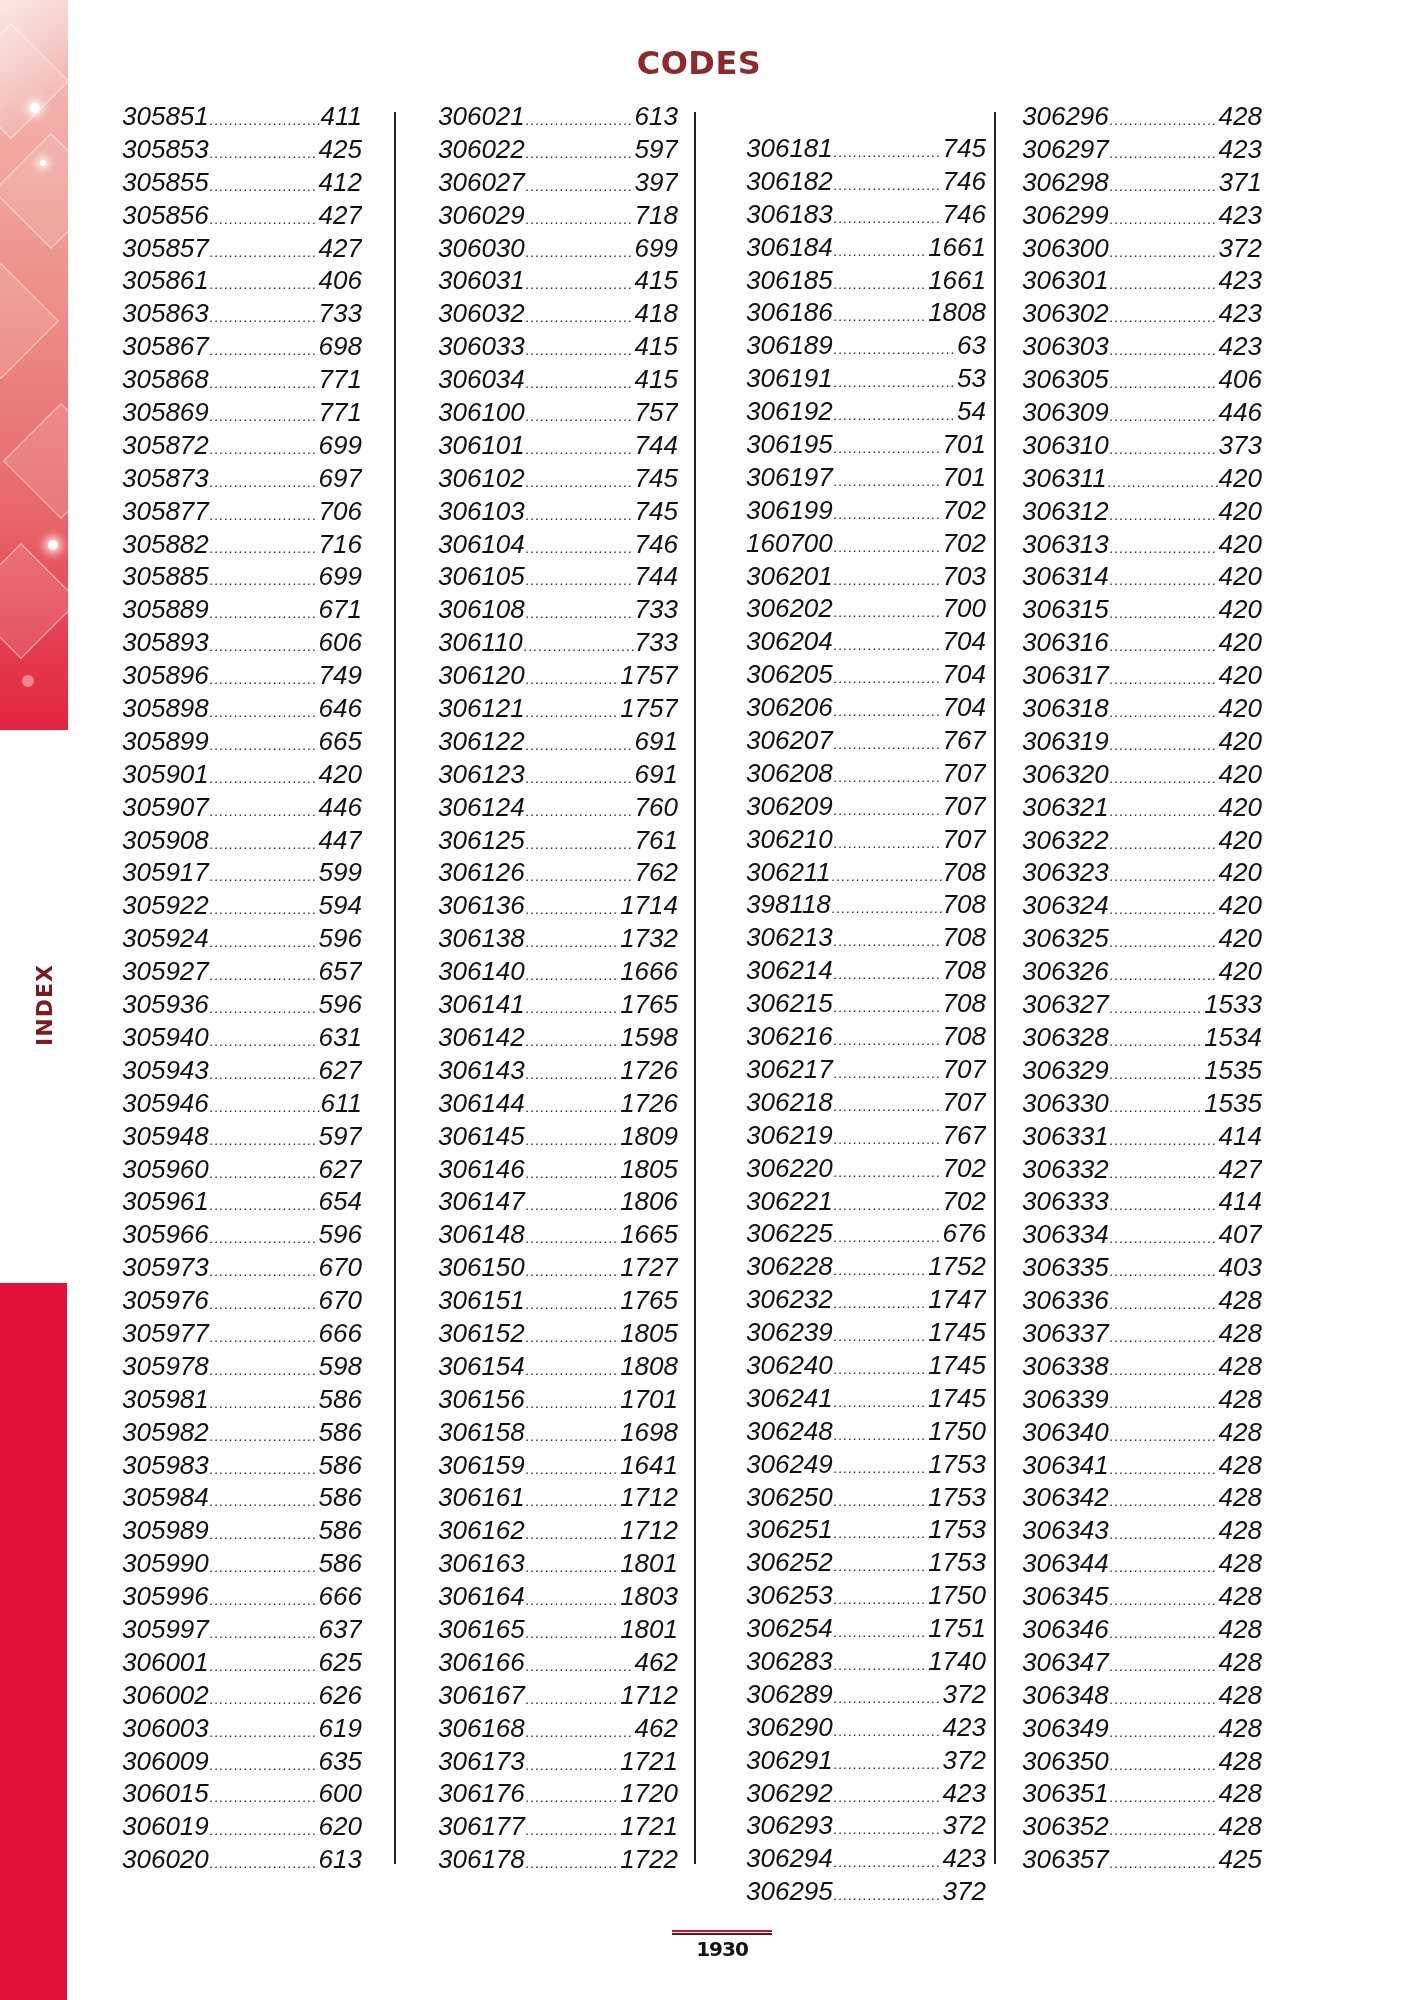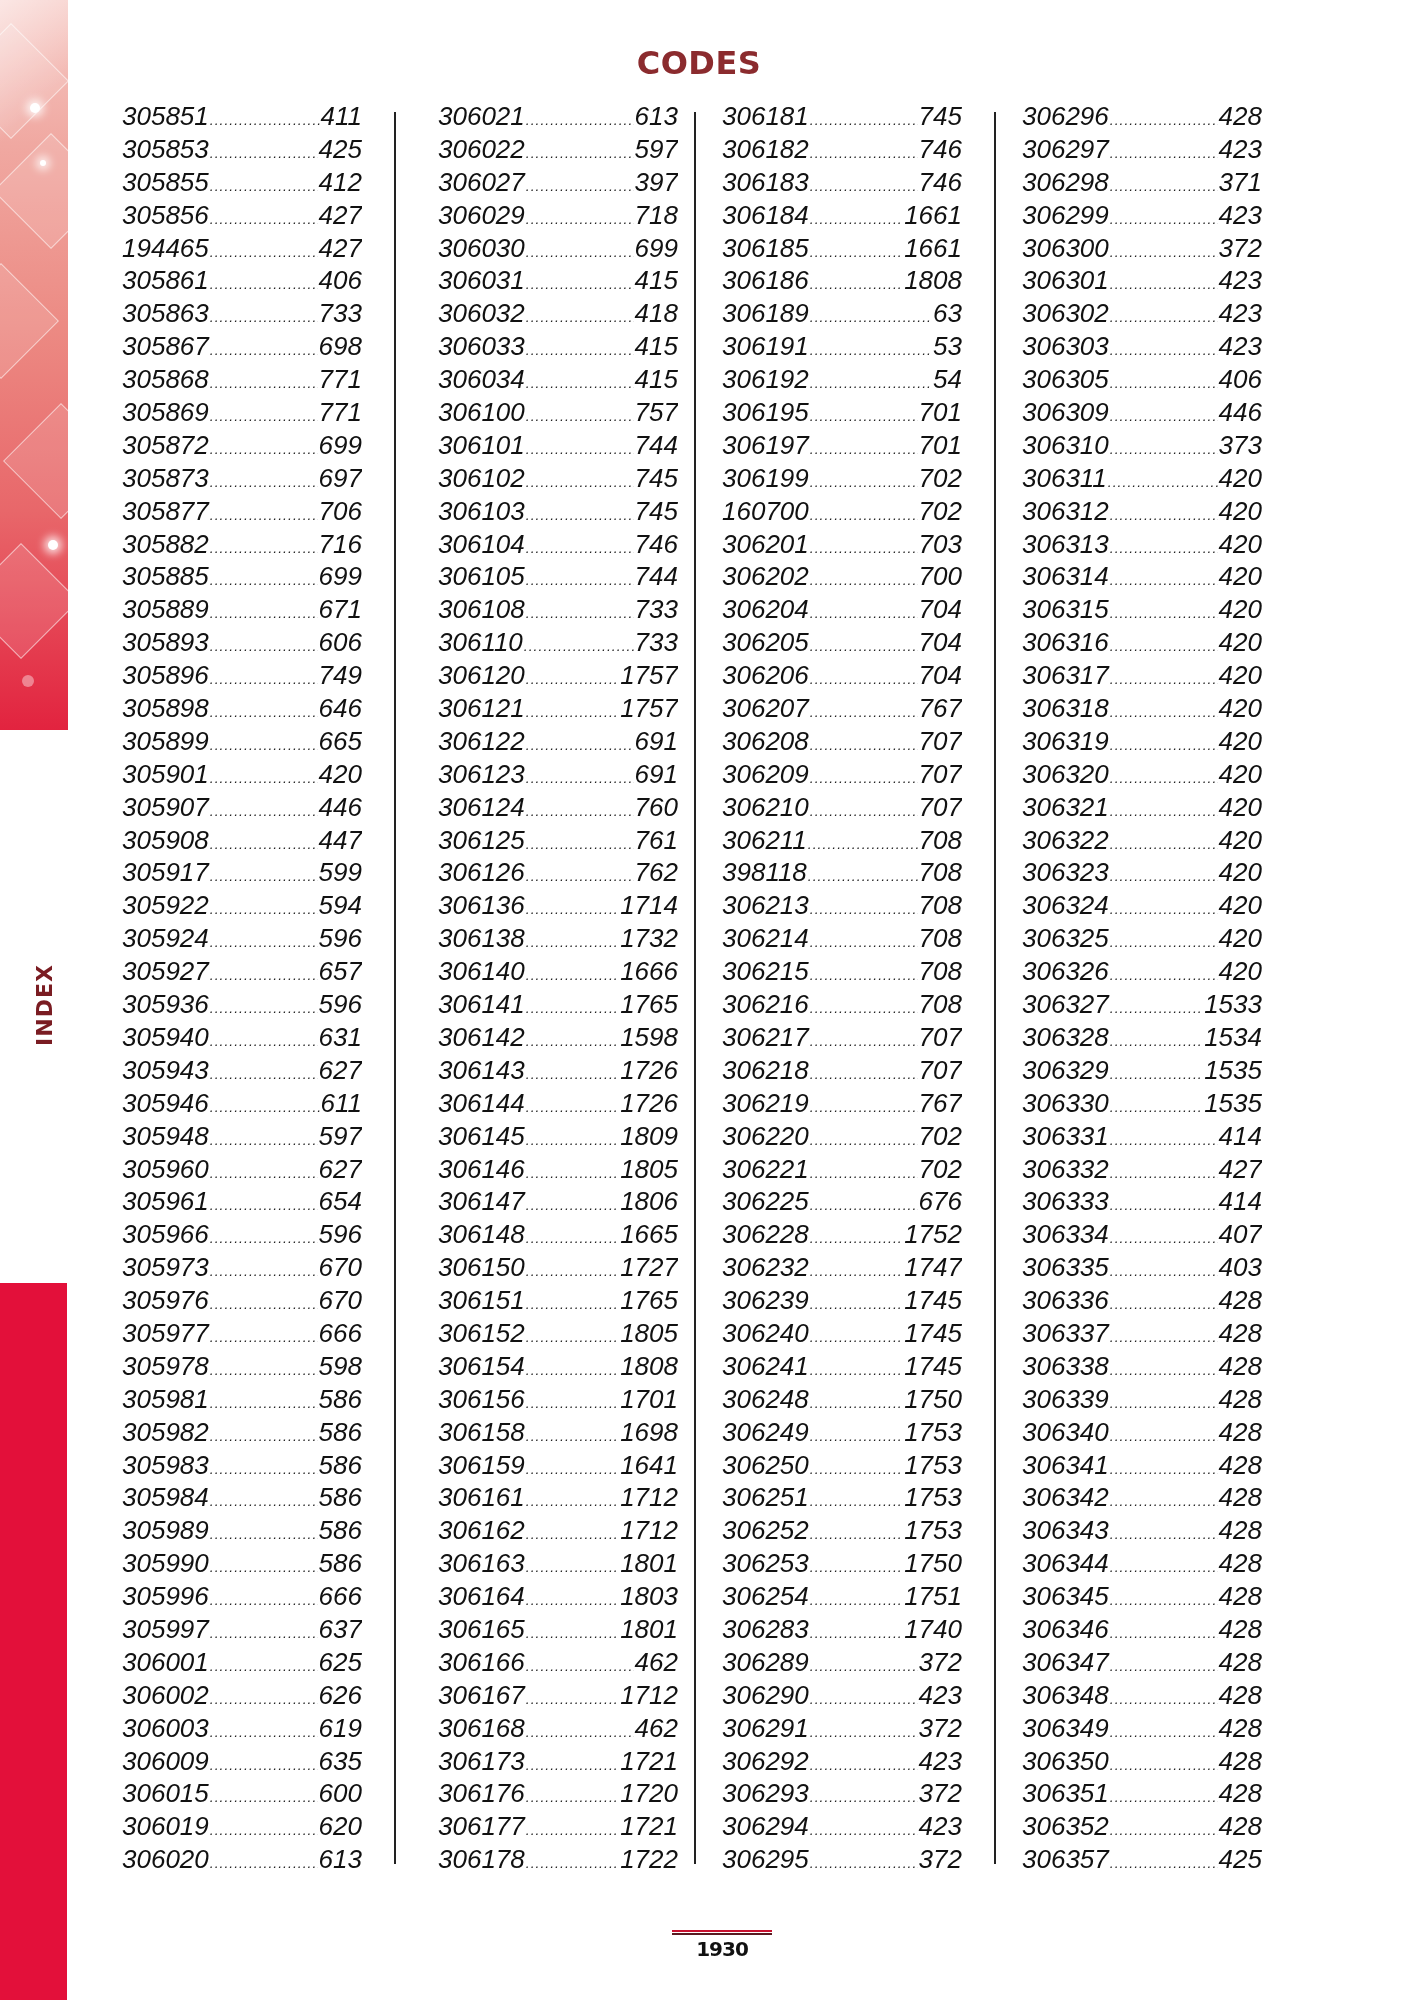--- a/index.html
+++ b/index.html
@@ -196,21 +196,21 @@
         <span class="code">305855</span>
         <span class="leader"></span>
         <span class="page">412</span>
       </div>
       <div class="row">
         <span class="code">305856</span>
         <span class="leader"></span>
         <span class="page">427</span>
       </div>
       <div class="row">
-        <span class="code">194465</span>
+        <span class="code">305857</span>
         <span class="leader"></span>
         <span class="page">427</span>
       </div>
       <div class="row">
         <span class="code">305861</span>
         <span class="leader"></span>
         <span class="page">406</span>
       </div>
       <div class="row">
         <span class="code">305863</span>
@@ -720,21 +720,21 @@
         <span class="leader"></span>
         <span class="page">1721</span>
       </div>
       <div class="row">
         <span class="code">306178</span>
         <span class="leader"></span>
         <span class="page">1722</span>
       </div>
     </div>
   <div class="col-divider" style="left:572px;"></div>
-  <div class="col" id="col-2" style="left:600px;">
+  <div class="col" id="col-2" style="left:624px;margin-top:32px;">
       <div class="row">
         <span class="code">306181</span>
         <span class="leader"></span>
         <span class="page">745</span>
       </div>
       <div class="row">
         <span class="code">306182</span>
         <span class="leader"></span>
         <span class="page">746</span>
       </div>

